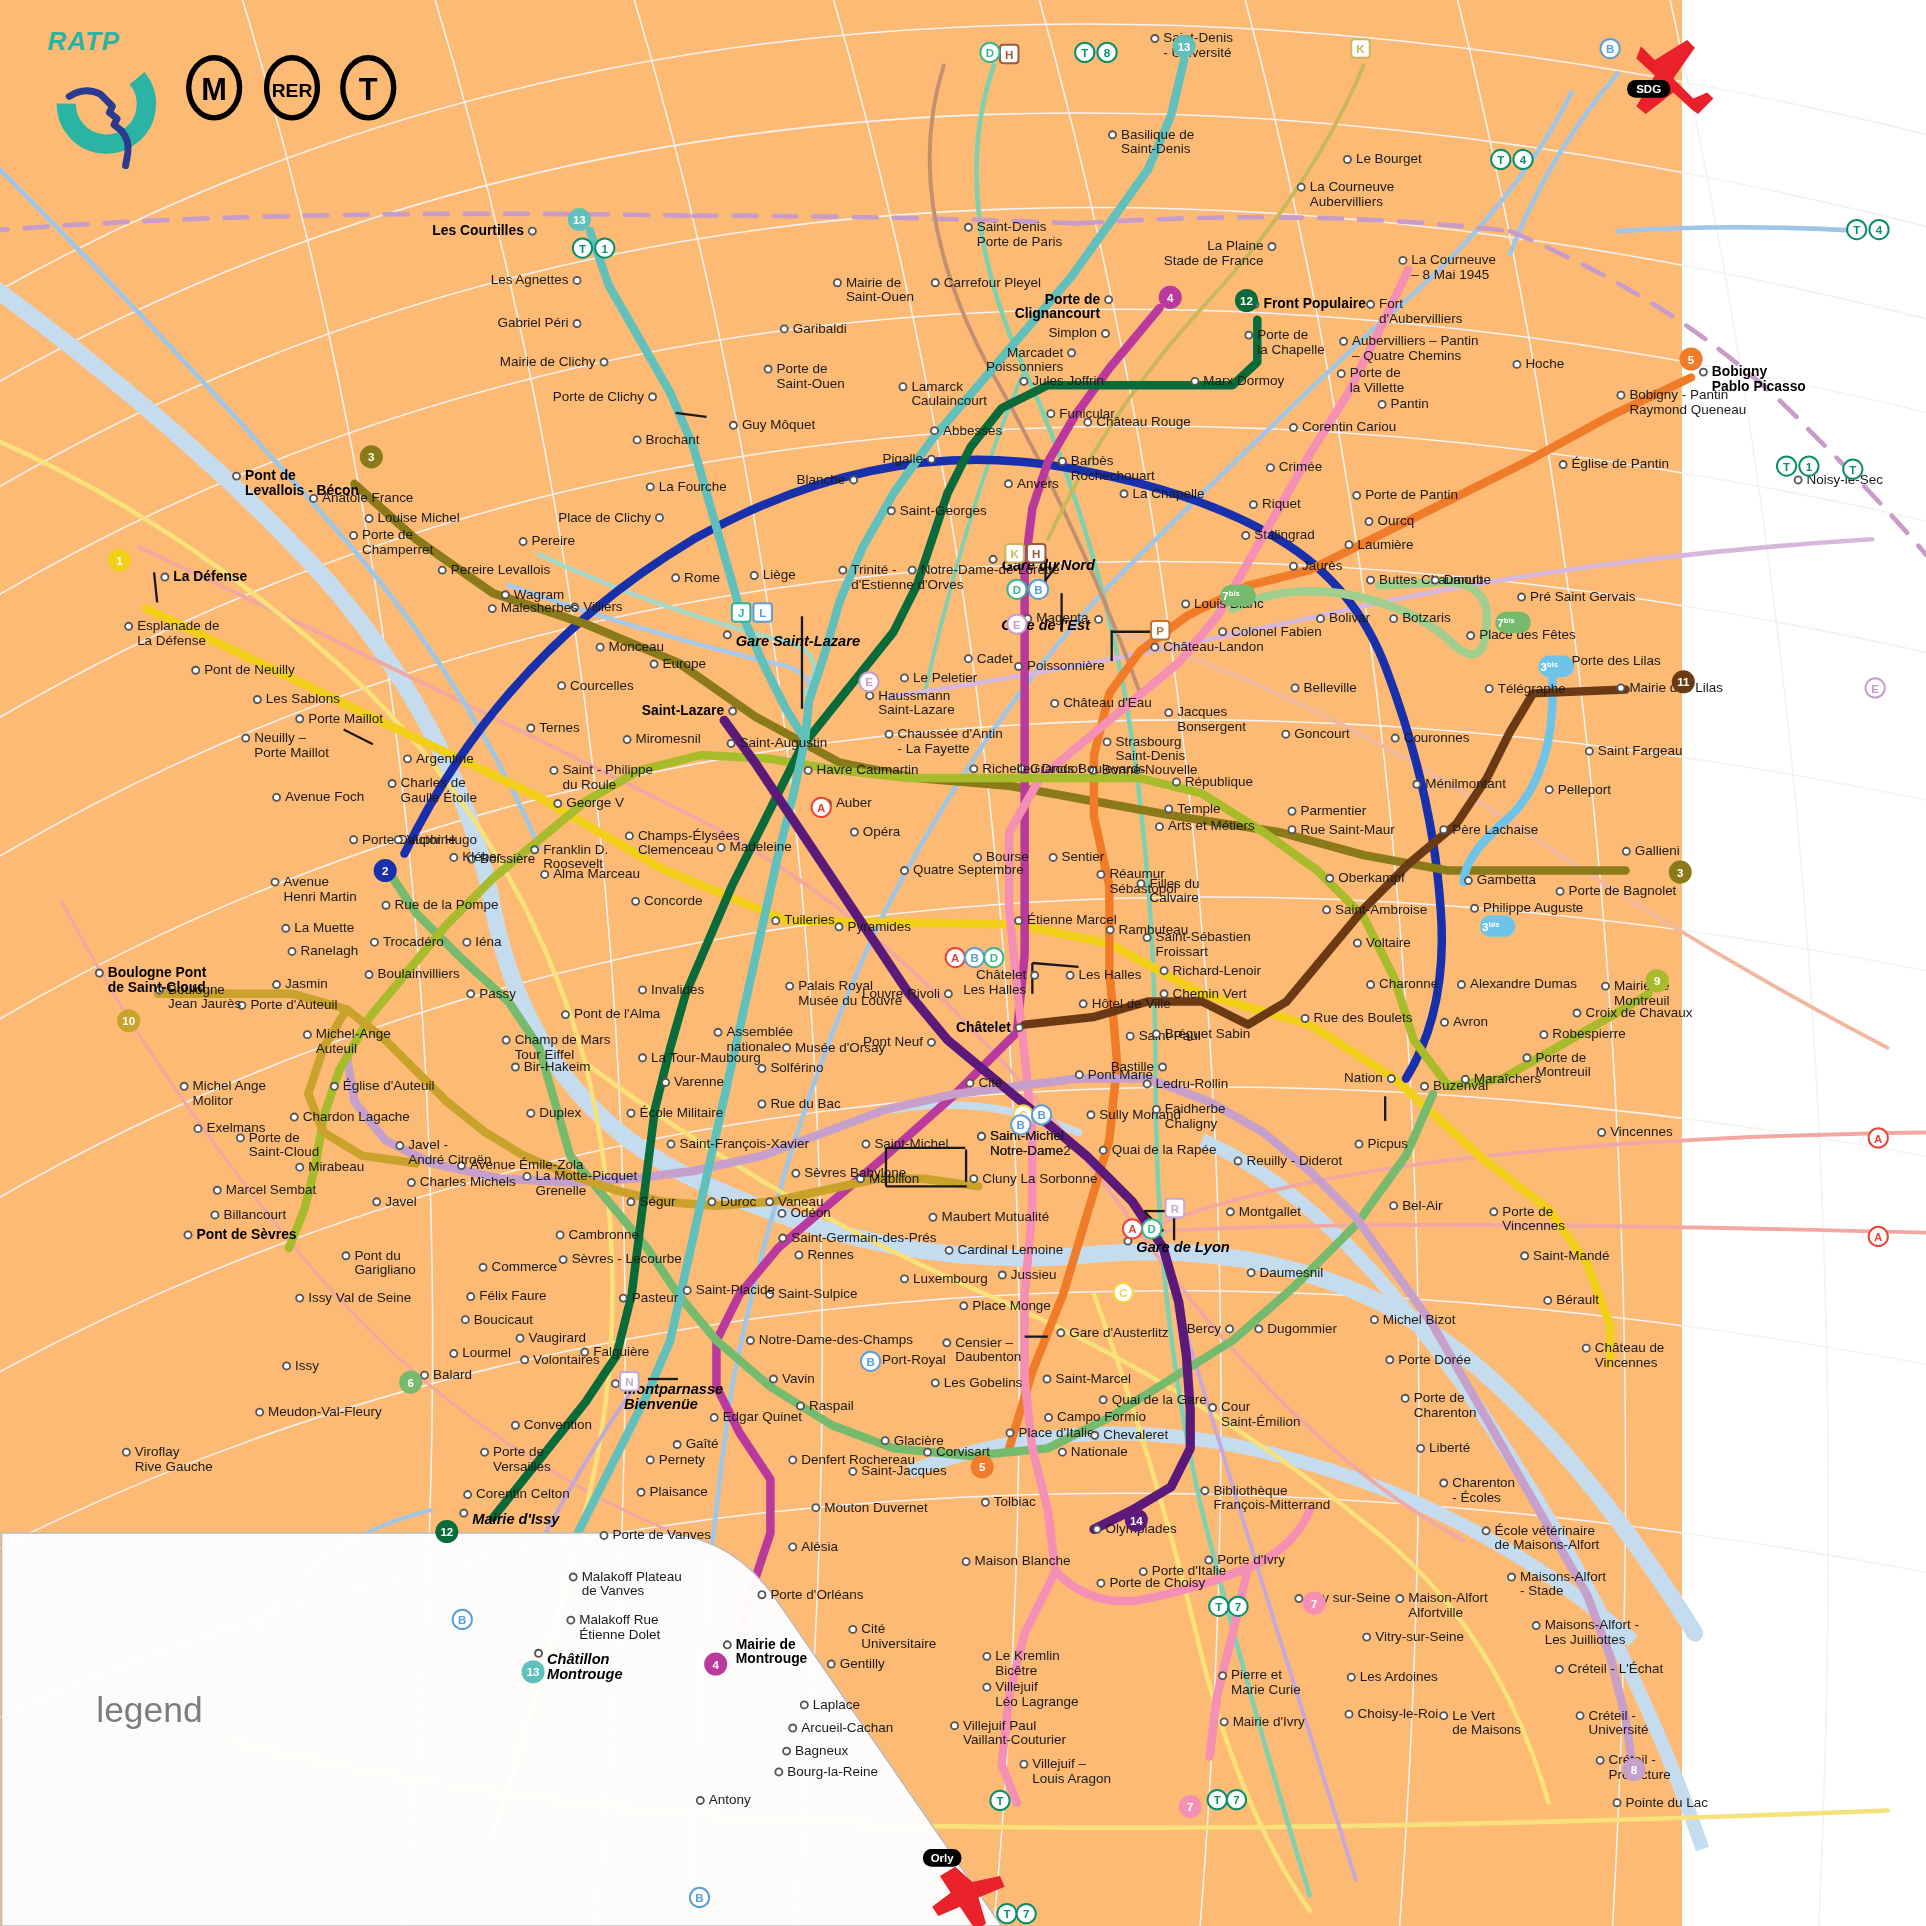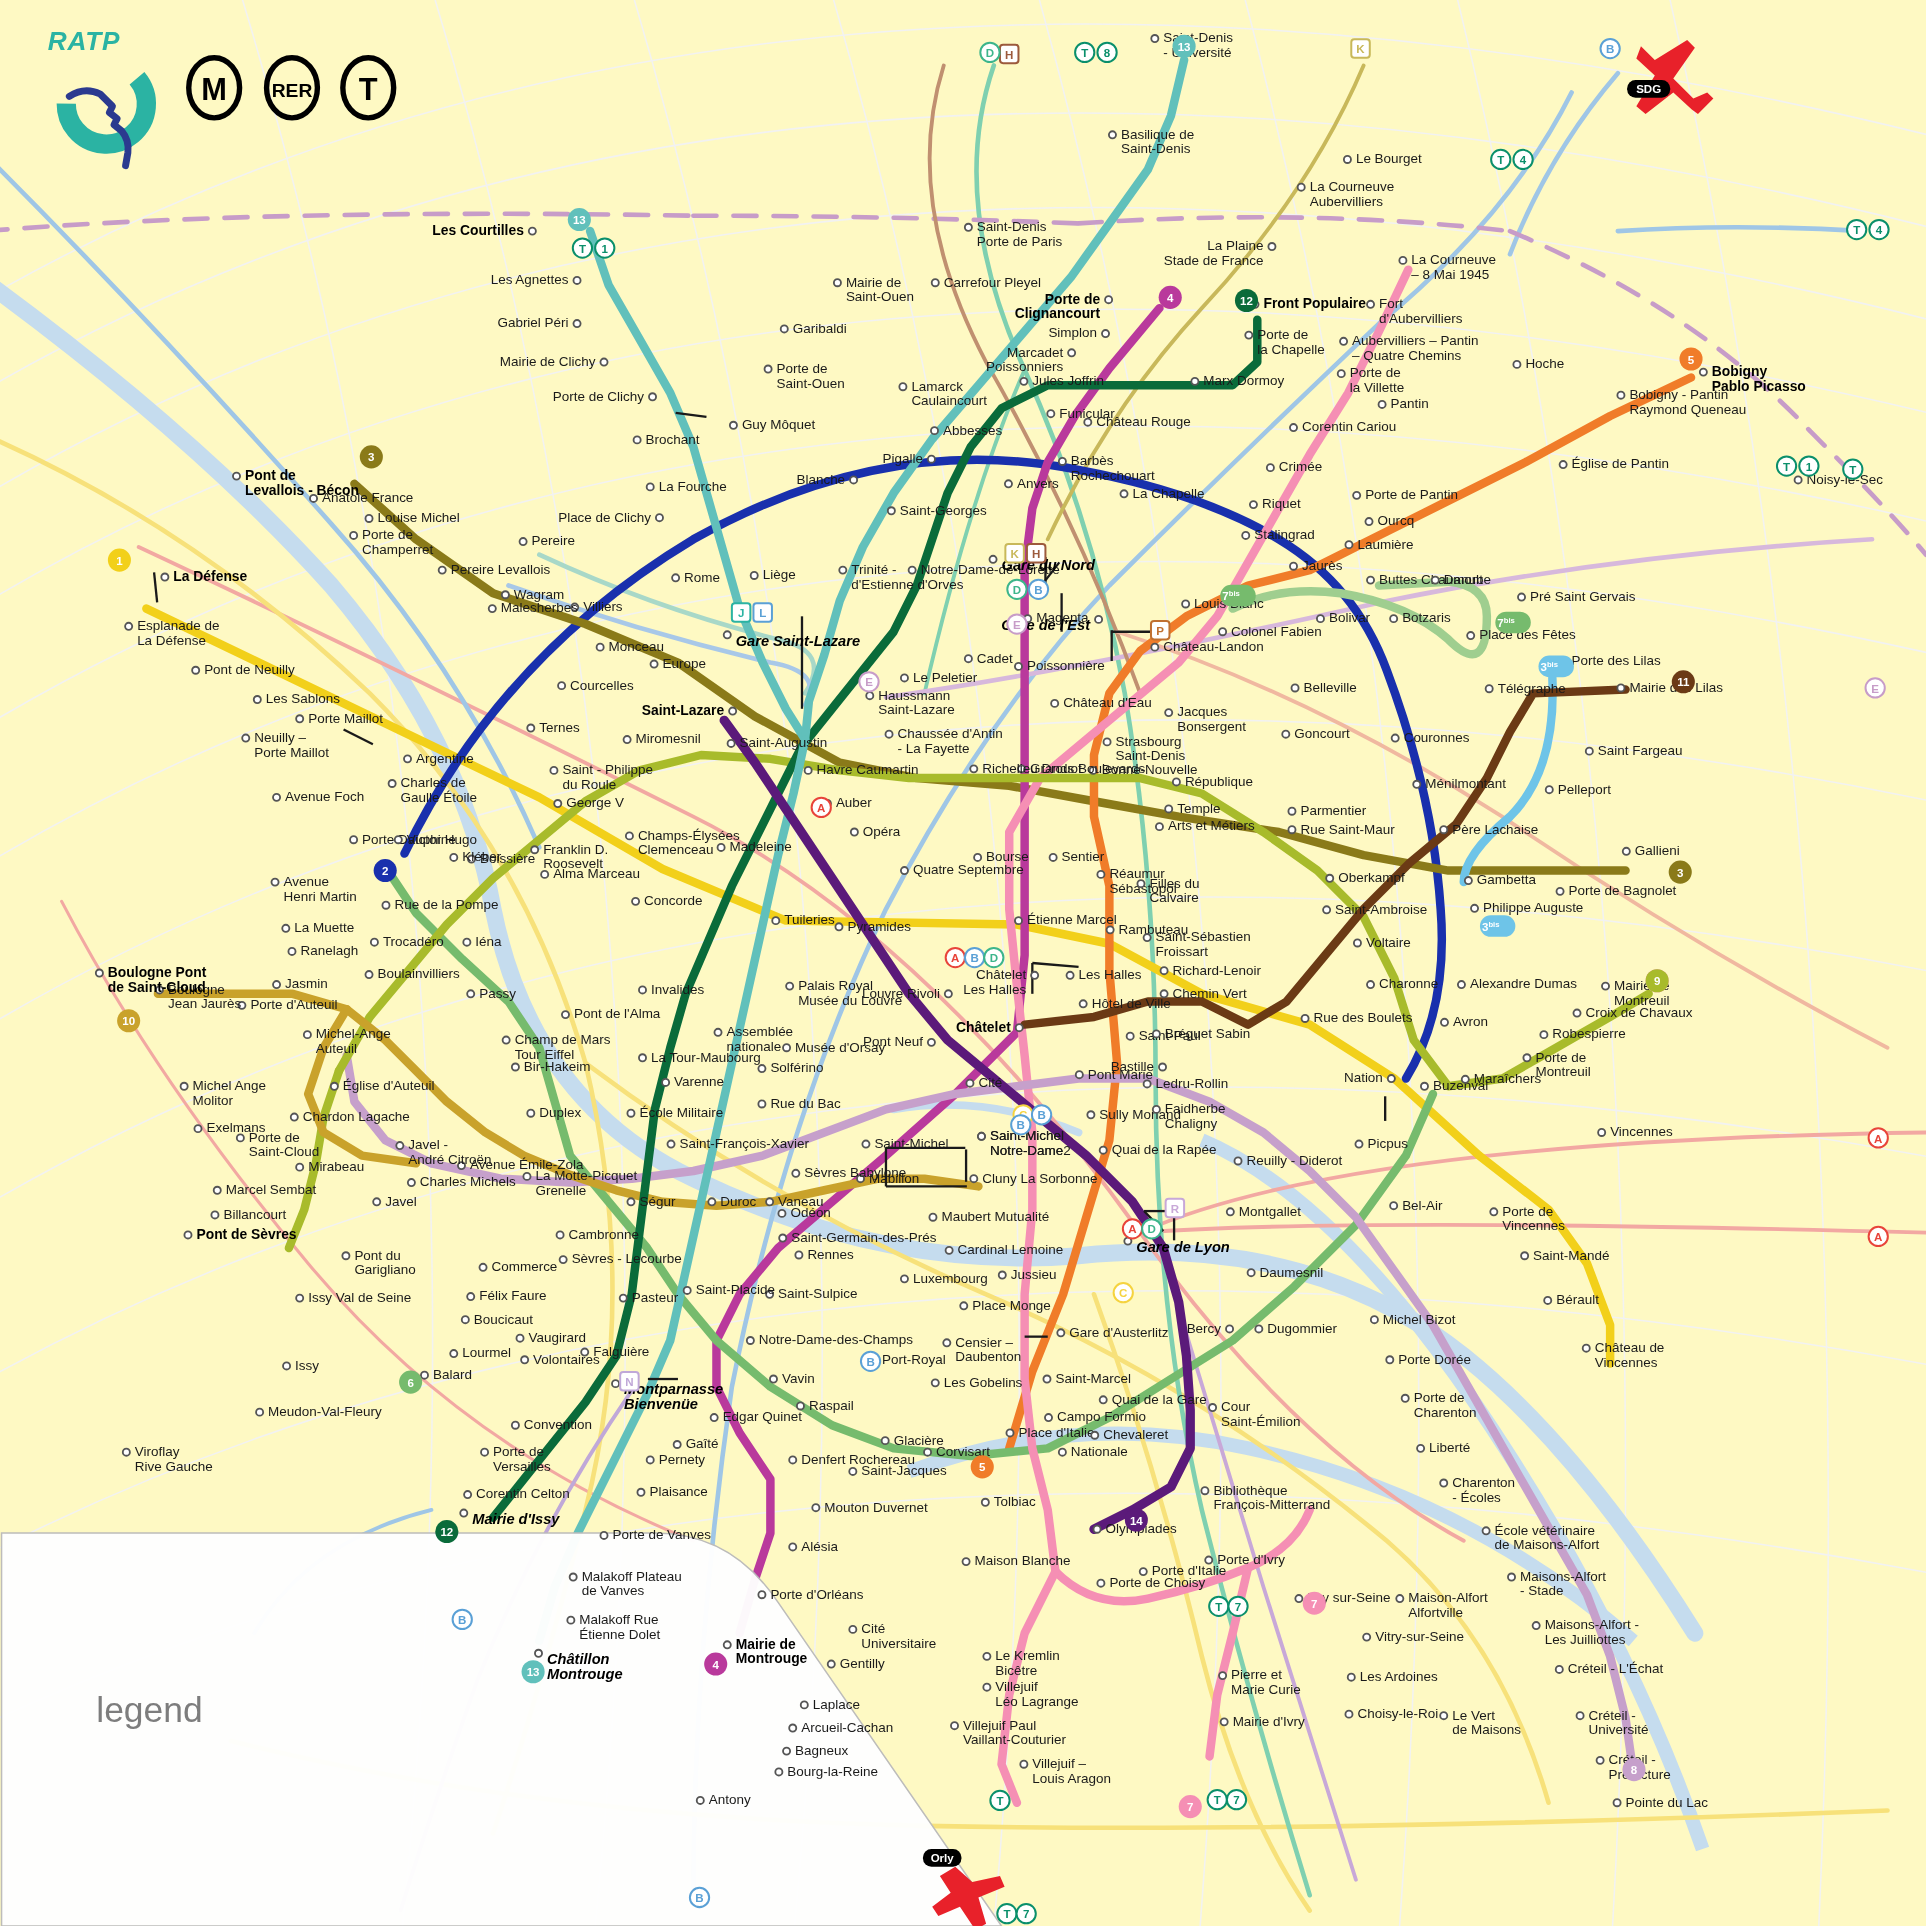--- a/index.html
+++ b/index.html
@@ -1,18 +1,18 @@
 <!DOCTYPE html>
 <html style="font-size:12.3px"><head>
 <meta charset="utf-8">
 <style>
   html,body{margin:0;padding:0;background:#fff;}
   body{width:1926px;height:1926px;overflow:hidden;
        font-family:"Liberation Sans","DejaVu Sans",sans-serif;}
-  #map{position:relative;width:1926px;height:1926px;background:#fef9c3;}
+  #map{position:relative;width:1682px;height:1926px;background:#fdba74;}
   svg{position:absolute;left:0;top:0;width:1926px;height:1926px;}
   .stn{font-size:17.5px;fill:#1a1a1a;}
   .stn-term{font-size:18px;font-weight:bold;fill:#000;}
   .stn-gare{font-size:19px;font-weight:bold;font-style:italic;fill:#000;}
   .legend-txt{font-size:46px;fill:#7d7d7d;}
   .ratp-txt{font-size:34px;font-weight:bold;font-style:italic;fill:#2bb3a3;letter-spacing:1px;}
   .badge-num{font-size:15px;font-weight:bold;fill:#fff;text-anchor:middle;}
   .rer-l{font-size:15px;font-weight:bold;text-anchor:middle;}
   .apt-code{font-size:15px;font-weight:bold;fill:#fff;text-anchor:middle;}
   .mode-l{font-size:40px;font-weight:bold;fill:#000;text-anchor:middle;}

